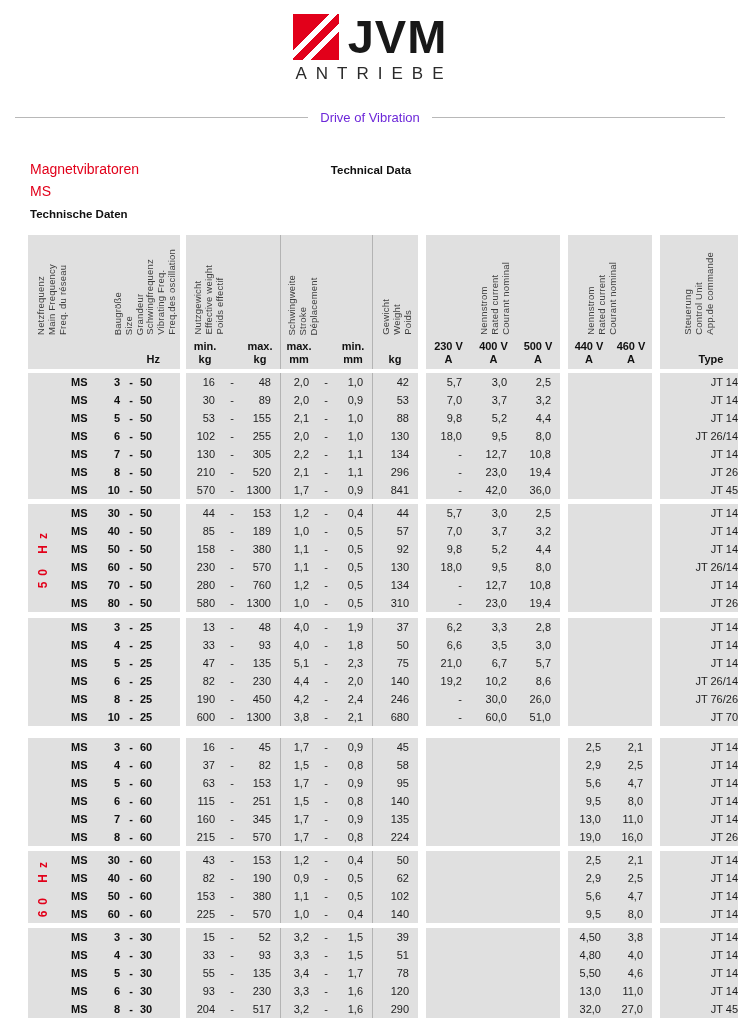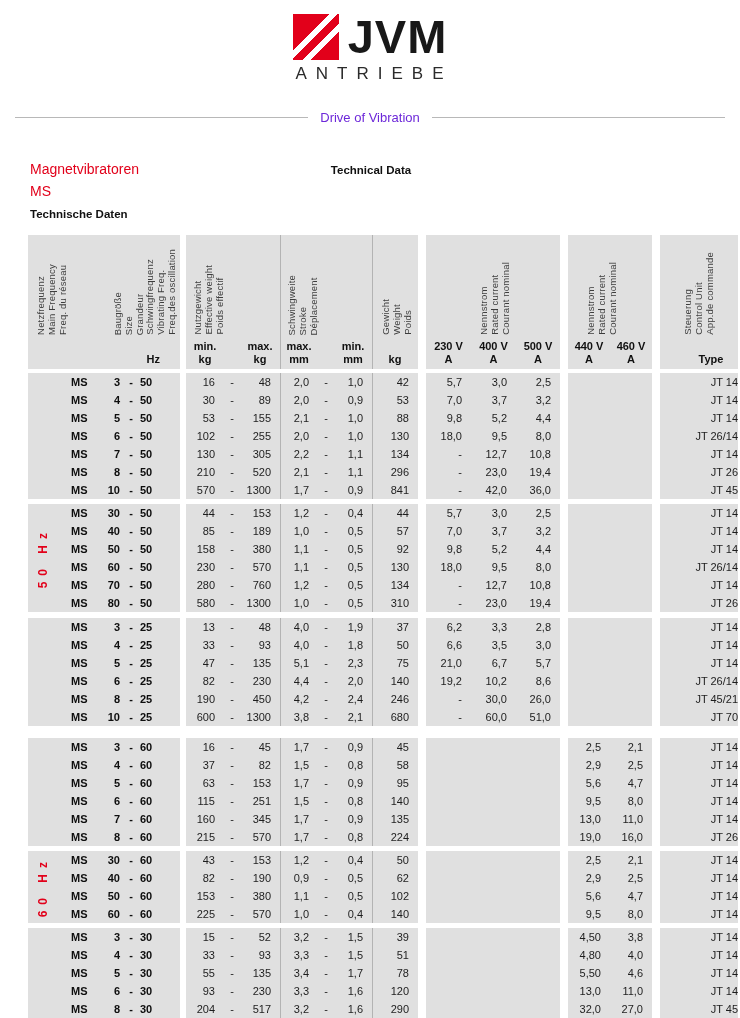--- a/index.html
+++ b/index.html
@@ -612,21 +612,21 @@
     <div class="cell bgB num">2,4</div>
     <div class="cell bgB num bl">246</div>
     <div class="cell gap"></div>
     <div class="cell bgC num">-</div>
     <div class="cell bgC num">30,0</div>
     <div class="cell bgC num">26,0</div>
     <div class="cell gap"></div>
     <div class="cell bgD num"></div>
     <div class="cell bgD num"></div>
     <div class="cell gap"></div>
-    <div class="cell bgE typec">JT 45/21</div>
+    <div class="cell bgE typec">JT 76/26</div>
   </div>
           <div class="row">
     <div class="cell bgA"></div>
     <div class="cell bgA model b">MS</div>
     <div class="cell bgA size b">10</div>
     <div class="cell bgA dashc b">-</div>
     <div class="cell bgA freq b">25</div>
     <div class="cell bgA"></div>
     <div class="cell gap"></div>
     <div class="cell bgB num">600</div>

